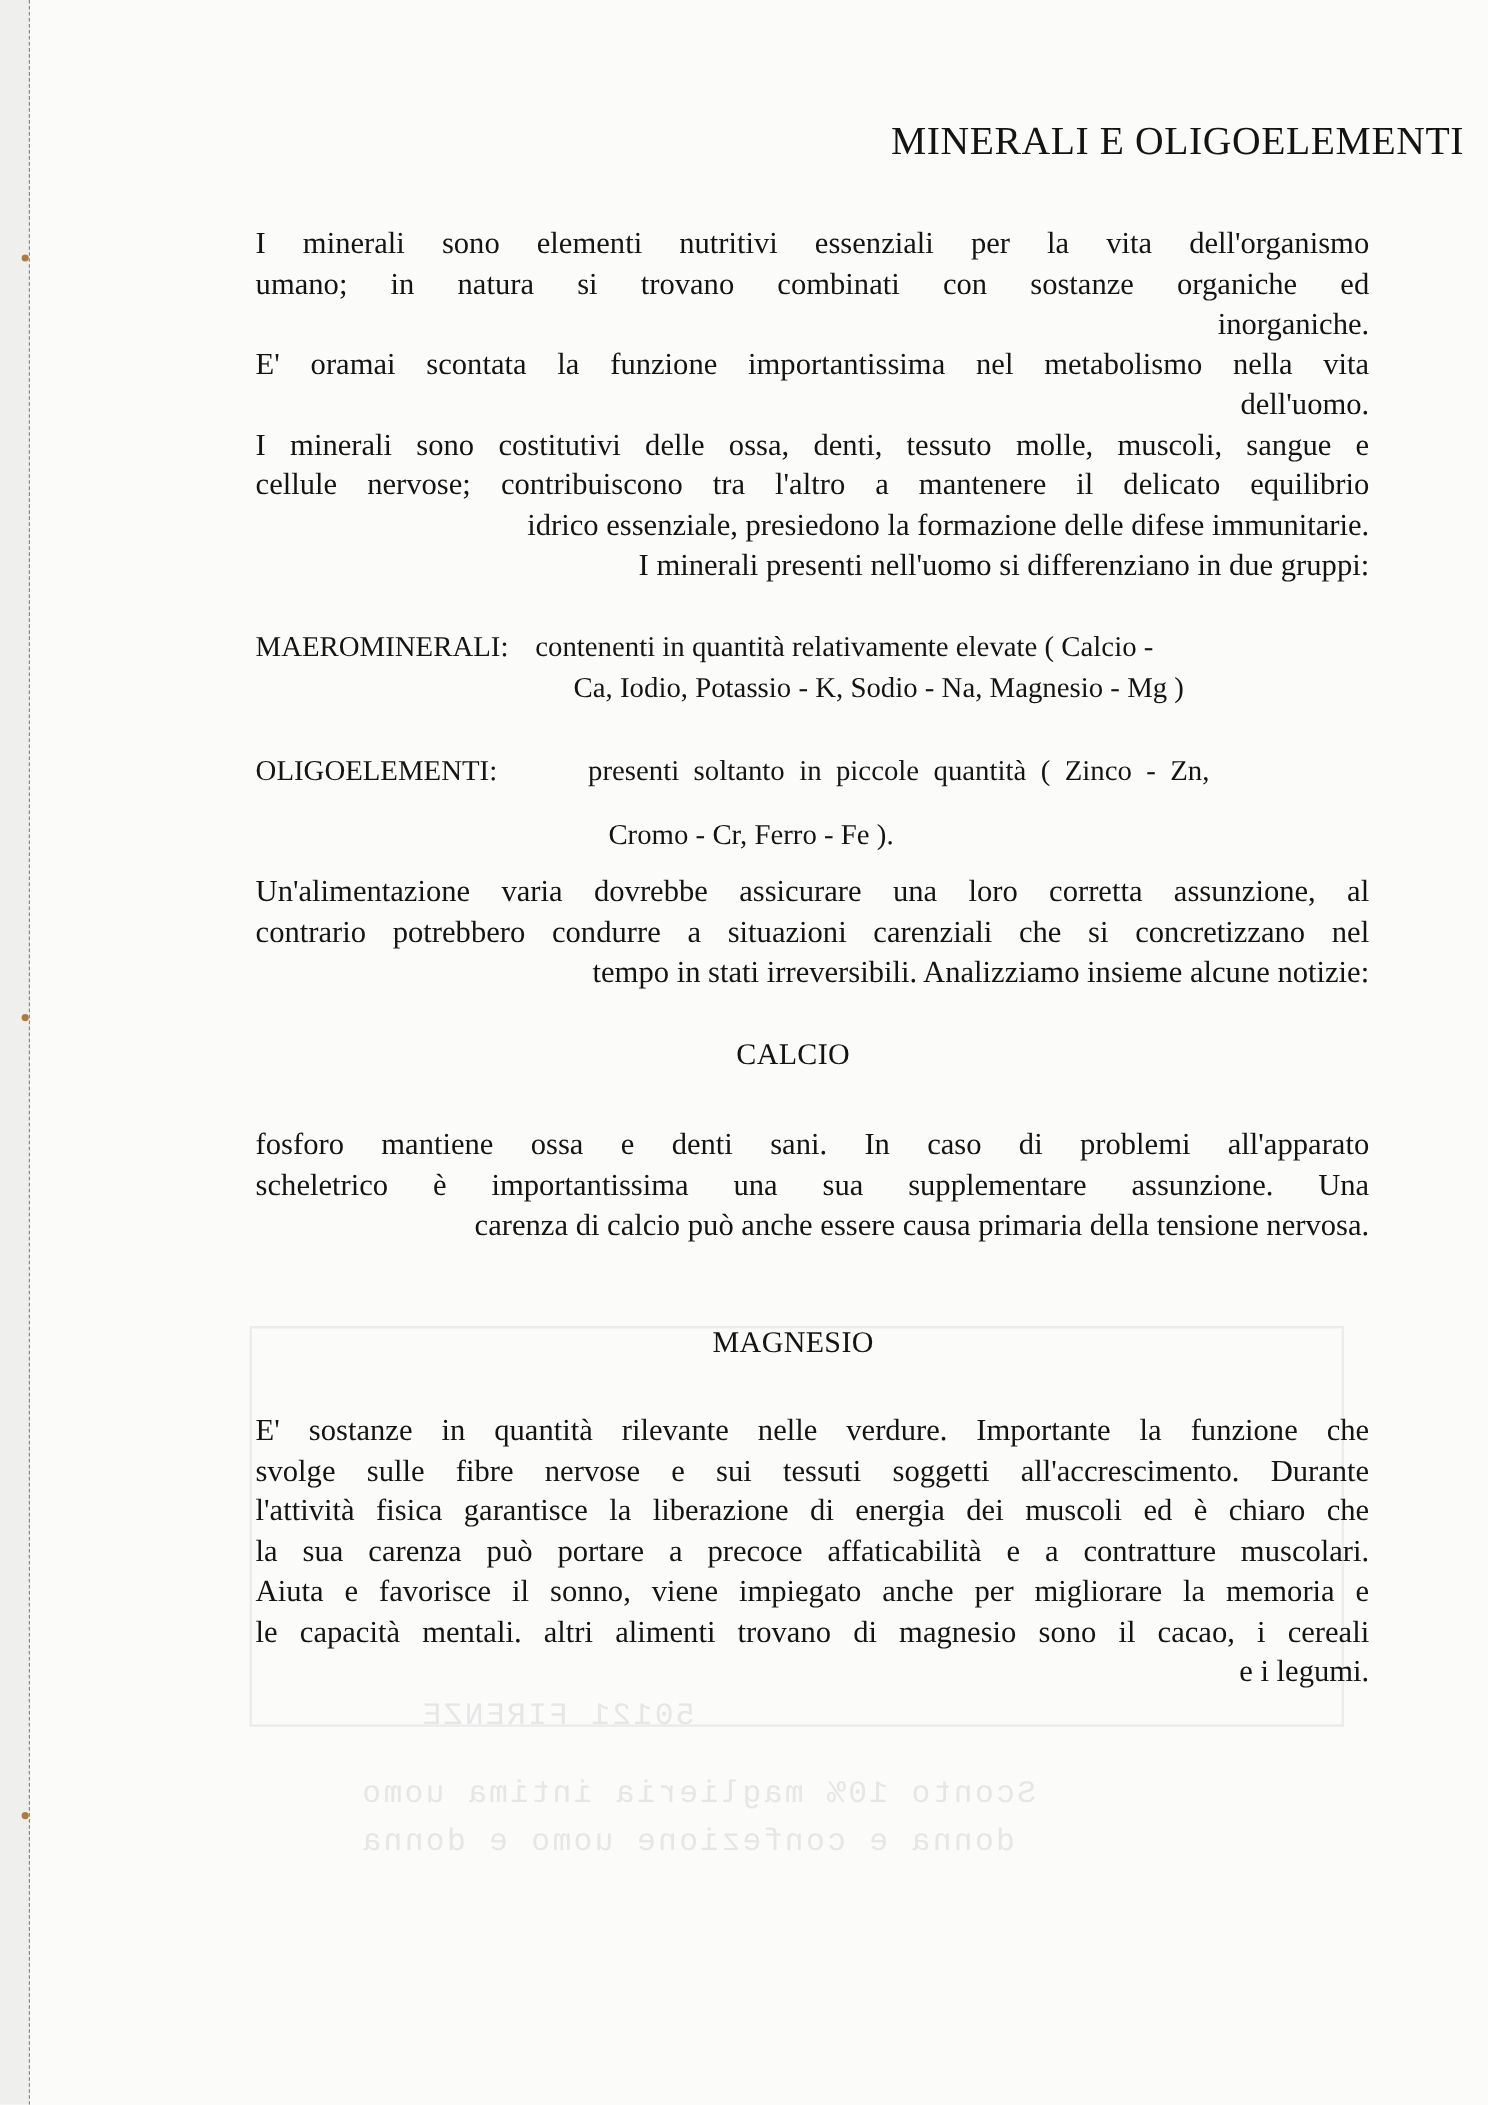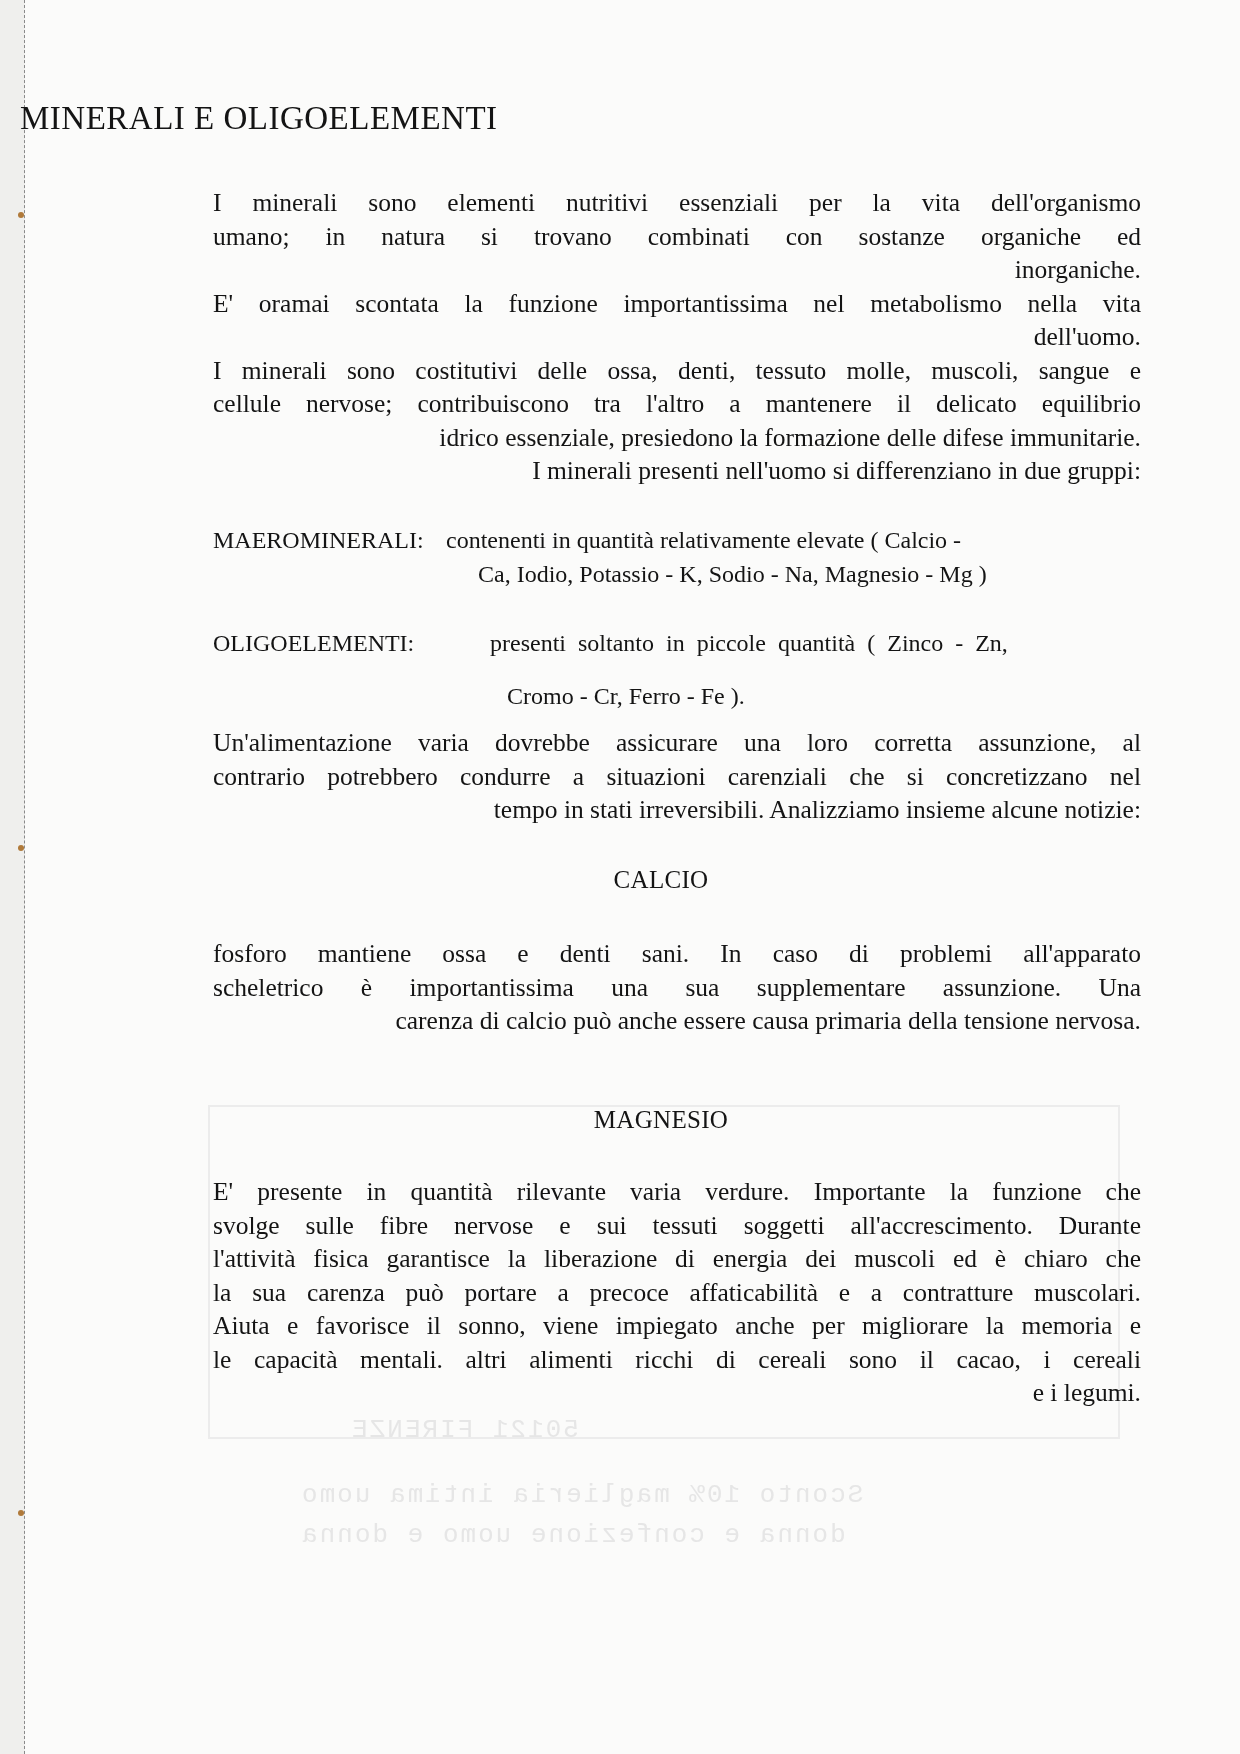--- a/index.html
+++ b/index.html
@@ -25,21 +25,21 @@
       position: absolute; left: 208px; top: 1105px; width: 908px; height: 330px;
       border: 2px solid #ececec;
     }
     .bleed-text {
       position: absolute; color: #e6e6e6;
       font-family: "Liberation Mono", "DejaVu Sans Mono", monospace;
       font-size: 26px; letter-spacing: 2px;
     }
     .title {
       position: absolute; left: 0; top: 100px; width: 1220px;
-      text-align: left; font-size: 33px; letter-spacing: 0.5px;
+      text-align: right; font-size: 33px; letter-spacing: 0.5px;
     }
     .title span { margin-left: 20px; }
     .para {
       position: absolute; left: 213px; width: 928px;
       font-size: 25.5px; line-height: 33.5px;
     }
     .para .line { display: block; white-space: nowrap; text-align: right; }
     .just { text-align: justify; text-align-last: justify; display: block; }
     .heading {
       position: absolute; left: 0; width: 1322px; text-align: center;
@@ -97,20 +97,20 @@
 
 <div class="heading" style="top:866px;">CALCIO</div>
 <div class="para" style="top:937px;">
   <span class="just">fosforo mantiene ossa e denti sani.     In caso di problemi all'apparato</span>
   <span class="just">scheletrico è importantissima una sua supplementare assunzione.   Una</span>
   <span class="line">carenza di calcio può anche essere causa primaria della tensione nervosa.</span>
 </div>
 
 <div class="heading" style="top:1106px;">MAGNESIO</div>
 <div class="para" style="top:1175px;">
-  <span class="just">E' presente in quantità rilevante varia verdure.    Importante la funzione che</span>
+  <span class="just">E' sostanze in quantità rilevante nelle verdure.    Importante la funzione che</span>
   <span class="just">svolge sulle fibre nervose e sui tessuti soggetti all'accrescimento.    Durante</span>
   <span class="just">l'attività fisica garantisce la liberazione di energia dei muscoli ed è chiaro che</span>
   <span class="just">la sua carenza può portare a precoce affaticabilità e a contratture muscolari.</span>
   <span class="just">Aiuta e favorisce il sonno, viene impiegato anche per migliorare la memoria e</span>
-  <span class="just">le capacità mentali.    altri alimenti ricchi di cereali sono il cacao, i cereali</span>
+  <span class="just">le capacità mentali.    altri alimenti trovano di magnesio sono il cacao, i cereali</span>
   <span class="line">e i legumi.</span>
 </div>
 
 </body></html>

